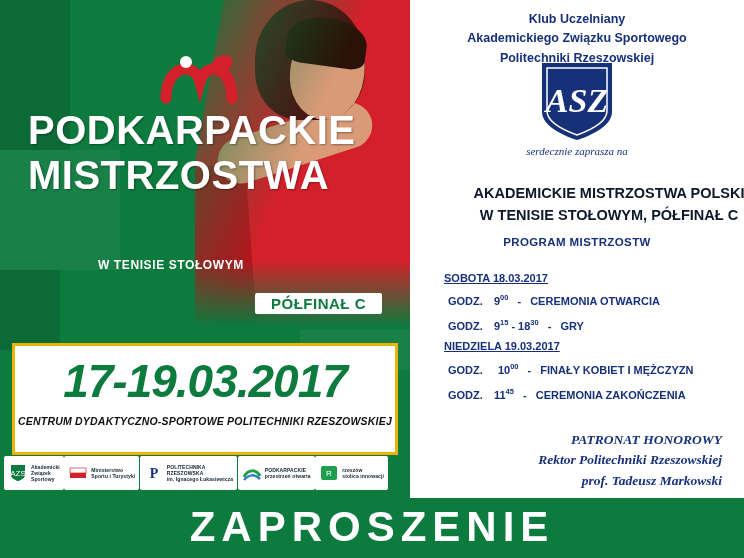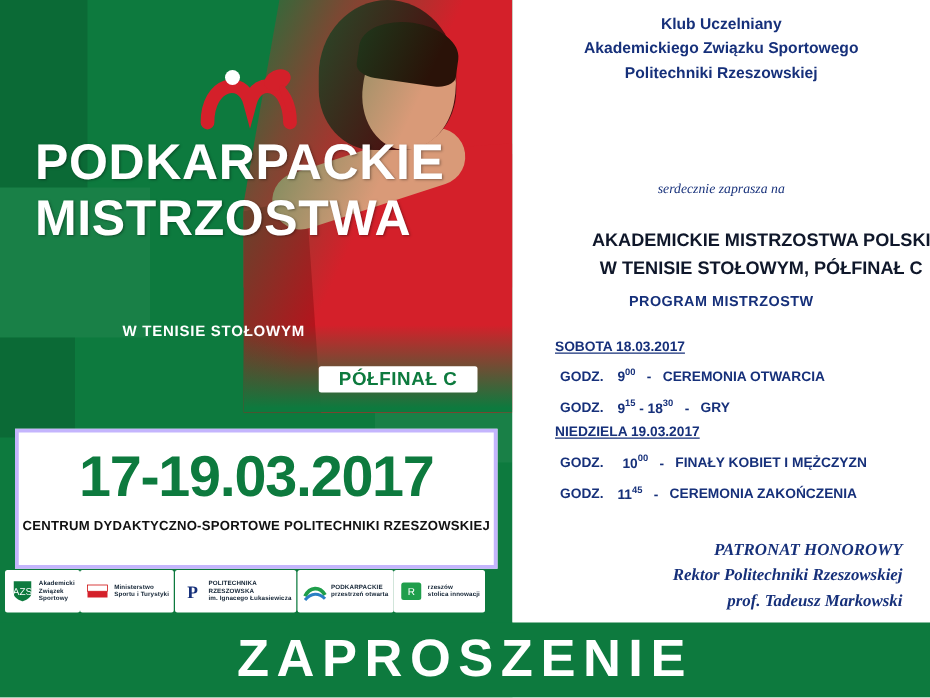--- a/index.html
+++ b/index.html
@@ -161,22 +161,23 @@
   }
 
   
   #date-panel {
     position: absolute;
     left: 12px;
     top: 343px;
     width: 386px;
     height: 112px;
     background: #ffffff;
-    border: 3px solid #c4b5fd;
+    border: 3px solid #eab308;
     box-sizing: border-box;
+    font-style: italic;
   }
   #date-text {
     position: absolute;
     left: 0;
     top: 8px;
     width: 100%;
     text-align: center;
     color: #0d7a3e;
     font-weight: bold;
     font-size: 46px;
@@ -449,20 +450,27 @@
   </div>
 
   <div id="invite">
 
     <div id="invite-host">
       <div>Klub Uczelniany</div>
       <div>Akademickiego Związku Sportowego</div>
       <div>Politechniki Rzeszowskiej</div>
     </div>
 
+    <div id="azs-logo">
+      <svg viewBox="0 0 78 82" width="78" height="82" aria-hidden="true">
+        <path d="M4 3 H74 V52 C74 66, 52 76, 39 80 C26 76, 4 66, 4 52 Z" fill="#16307a"></path>
+        <path d="M9 8 H69 V51 C69 63, 50 71, 39 75 C28 71, 9 63, 9 51 Z" fill="#16307a" stroke="#ffffff" stroke-width="1.5"></path>
+        <text x="39" y="52" font-size="34" fill="#ffffff" text-anchor="middle" font-family="Liberation Serif, serif" font-weight="bold" font-style="italic">ASZ</text>
+      </svg>
+    </div>
 
     <div id="invite-welcome">serdecznie zaprasza na</div>
 
     <div id="invite-title">
       <div>AKADEMICKIE MISTRZOSTWA POLSKI</div>
       <div>W TENISIE STOŁOWYM, PÓŁFINAŁ C</div>
     </div>
 
     <div id="program-heading">PROGRAM MISTRZOSTW</div>
 

